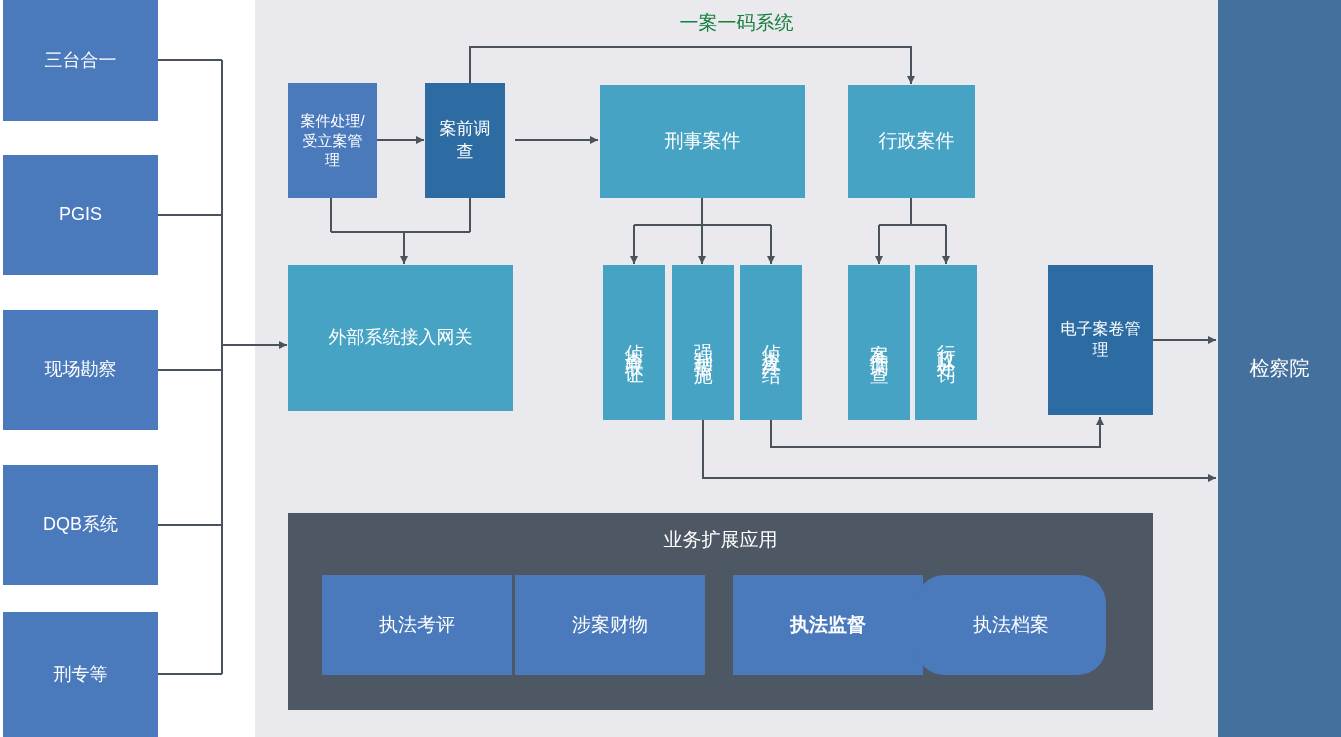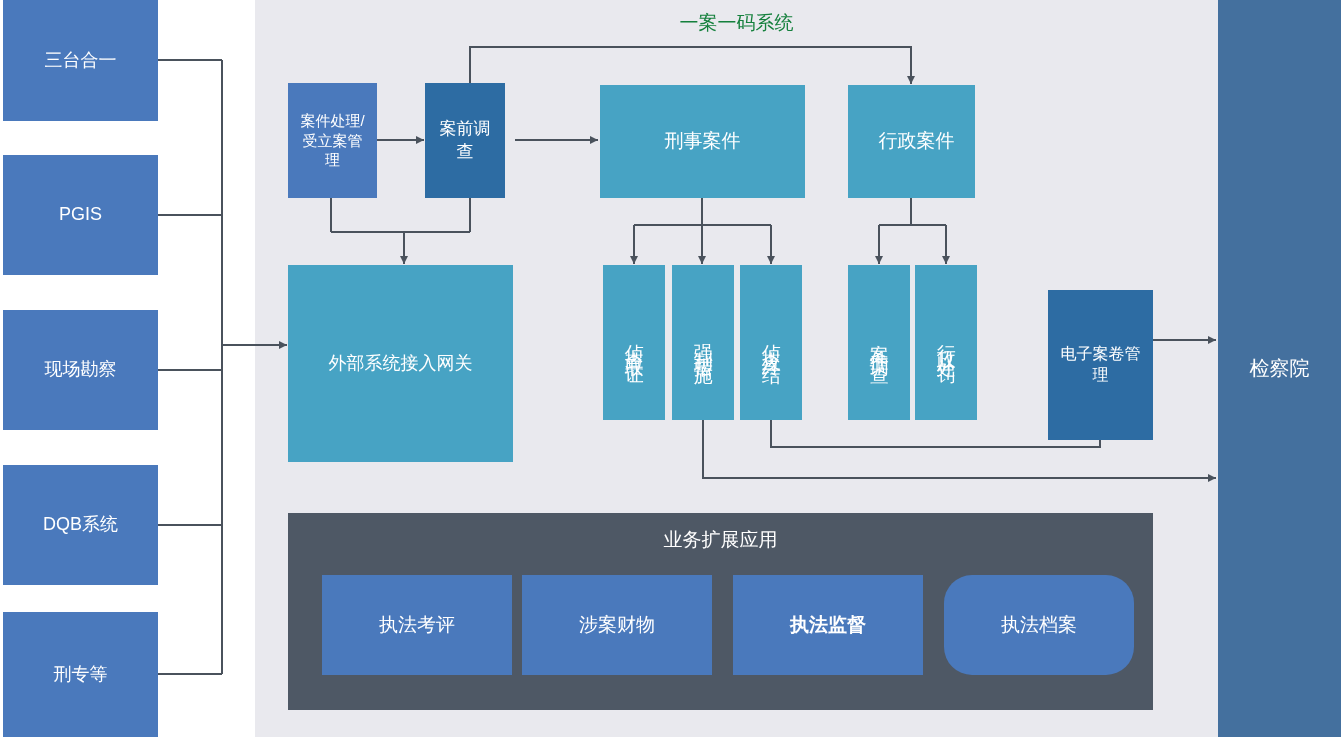--- a/index.html
+++ b/index.html
@@ -126,54 +126,54 @@
   <div class="box navy wrapbox" style="left:425px; top:83px; width:80px; height:115px; font-size:17px;">
     <span>案前调查</span>
   </div>
   <div class="box teal" style="left:600px; top:85px; width:205px; height:113px; font-size:19px;">
     <span>刑事案件</span>
   </div>
   <div class="box teal" style="left:848px; top:85px; width:127px; height:113px; font-size:19px;padding-left:10px;">
     <span>行政案件</span>
   </div>
 
-  <div class="box teal" style="left:288px; top:265px; width:225px; height:197px; font-size:18px;">
+  <div class="box teal" style="left:288px; top:265px; width:225px; height:146px; font-size:18px;">
     <span>外部系统接入网关</span>
   </div>
   <div class="box teal vbox" style="left:603px; top:265px; width:62px; height:155px;">
     <span>侦查取证</span>
   </div>
   <div class="box teal vbox" style="left:672px; top:265px; width:62px; height:155px;">
     <span>强制措施</span>
   </div>
   <div class="box teal vbox" style="left:740px; top:265px; width:62px; height:155px;">
     <span>侦查终结</span>
   </div>
   <div class="box teal vbox" style="left:848px; top:265px; width:62px; height:155px;">
     <span>案件调查</span>
   </div>
   <div class="box teal vbox" style="left:915px; top:265px; width:62px; height:155px;">
     <span>行政处罚</span>
   </div>
-  <div class="box navy wrapbox" style="left:1048px; top:265px; width:105px; height:150px; font-size:16px;margin-top:25px;">
+  <div class="box navy wrapbox" style="left:1048px; top:265px; width:105px; height:150px; font-size:16px;">
     <span>电子案卷管理</span>
   </div>
 
   <div class="ext-panel">
     <div class="ext-title">业务扩展应用</div>
     <div class="ext-item" style="left:34px;">
       <span>执法考评</span>
     </div>
-    <div class="ext-item" style="left:234px;text-align:center;">
+    <div class="ext-item" style="left:227px;text-align:center;">
       <span>涉案财物</span>
     </div>
     <div class="ext-item" style="left:445px;font-weight:bold;">
       <span>执法监督</span>
     </div>
-    <div class="ext-item" style="left:656px;border-radius:28px;">
+    <div class="ext-item" style="left:628px;border-radius:28px;">
       <span>执法档案</span>
     </div>
   </div>
 
   <div class="right-bar">
     <span>检察院</span>
   </div>
 
 </div>
 

